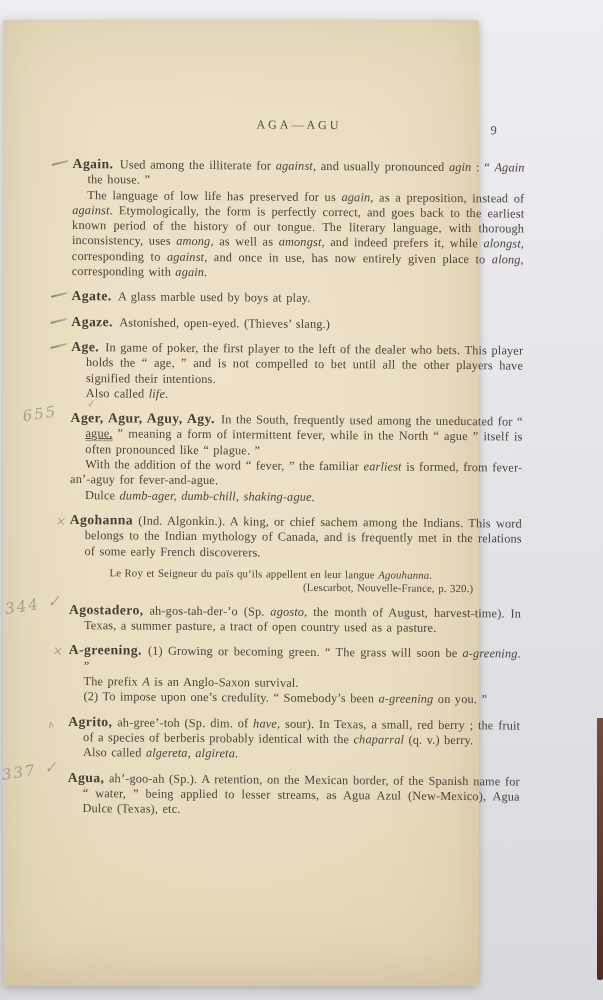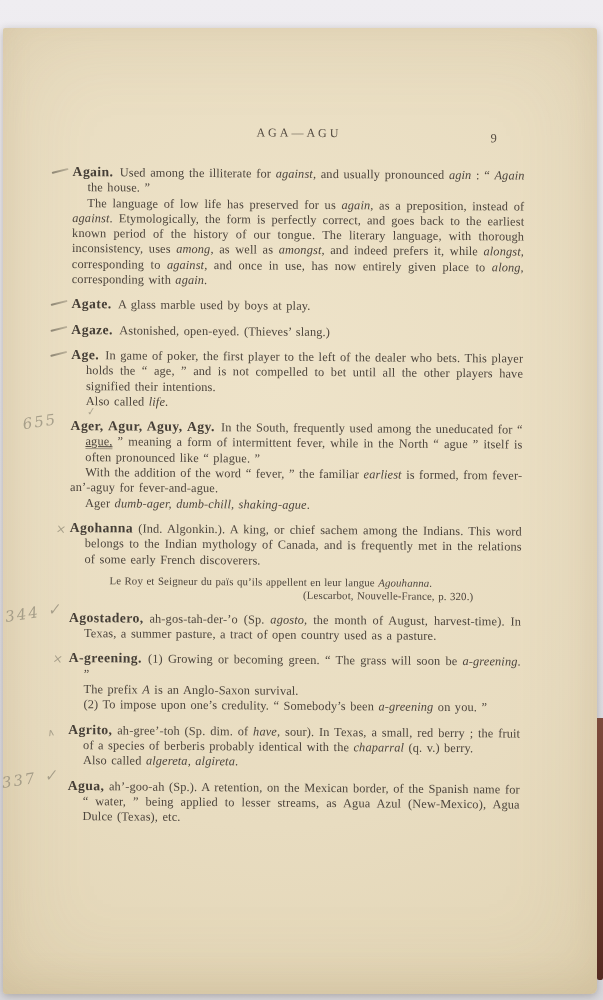--- a/index.html
+++ b/index.html
@@ -8,29 +8,28 @@
   .photo {
     position: relative;
     width: 603px; height: 1000px;
     overflow: hidden;
     background: linear-gradient(180deg, #efedf1 0%, #e6e5ea 40%, #d9d8dd 100%);
   }
 
   .page {
     position: absolute;
     left: 3px; top: 20px;
-    width: 594px; height: 966px;
+    width: 476px; height: 966px;
     background:
       radial-gradient(120% 85% at 46% 36%, #eee3c9 0%, #e8dcc0 55%, #dfd1af 100%);
     box-shadow:
       0 2px 9px rgba(60,50,40,.30),
       inset 0 0 90px rgba(168,138,96,.18),
       inset 0 -14px 30px rgba(160,130,90,.12);
     border-radius: 2px 3px 6px 3px;
-    margin-top: 8px;
   }
 
   .cover-edge {
     position: absolute;
     right: 0; top: 718px;
     width: 6px; height: 262px;
     background: linear-gradient(180deg, #7c4a3b 0%, #6b392d 55%, #542a21 100%);
     border-radius: 0 0 2px 2px;
   }
 
@@ -129,21 +128,21 @@
           <div class="entry">
             <span class="mark mark-dash"></span>
             <p class="para first"><span class="hw">Age.</span><span> In game of poker, the first player to the left of the dealer who bets.  This player holds the “ age, ” and is not compelled to bet until all the other players have signified their intentions.</span></p>
             <p class="para indent"><span>Also called </span><span class="it">life</span><span>.</span></p>
           </div>
           <div class="entry">
             <span class="mark mark-number" style="left: -48px; top: -3px;">655</span>
             <span class="mark mark-check" style="left: 16px; top: -14px;">✓</span>
             <p class="para first"><span class="hw">Ager, Agur, Aguy, Agy.</span><span> In the South, frequently used among the uneducated for “ </span><span class="pu">ague,</span><span> ” meaning a form of intermittent fever, while in the North “ ague ” itself is often pronounced like “ plague. ”</span></p>
             <p class="para indent"><span>With the addition of the word “ fever, ” the familiar </span><span class="it">earliest</span><span> is formed, from fever-an’-aguy for fever-and-ague.</span></p>
-            <p class="para indent"><span>Ager </span><span class="it">dumb-ager, dumb-chill, shaking-ague</span><span>.</span></p>
+            <p class="para indent"><span>Dulce </span><span class="it">dumb-ager, dumb-chill, shaking-ague</span><span>.</span></p>
           </div>
           <div class="entry">
             <span class="mark mark-x" style="left: -14px; top: 2px;">×</span>
             <p class="para first"><span class="hw">Agohanna</span><span> (Ind. Algonkin.).  A king, or chief sachem among the Indians. This word belongs to the Indian mythology of Canada, and is frequently met in the relations of some early French discoverers.</span></p>
             <p class="para citation"><span>Le Roy et Seigneur du païs qu’ils appellent en leur langue </span><span class="it">Agouhanna</span><span>.</span></p>
             <p class="para citationsrc"><span>(Lescarbot, Nouvelle-France, p. 320.)</span></p>
           </div>
           <div class="entry">
             <span class="mark mark-number" style="left: -64px; top: -4px;">344 ✓</span>
             <p class="para first"><span class="hw">Agostadero,</span><span> ah-gos-tah-der-’o  (Sp. </span><span class="it">agosto</span><span>, the month of August, harvest-time).  In Texas, a summer pasture, a tract of open country used as a pasture.</span></p>

